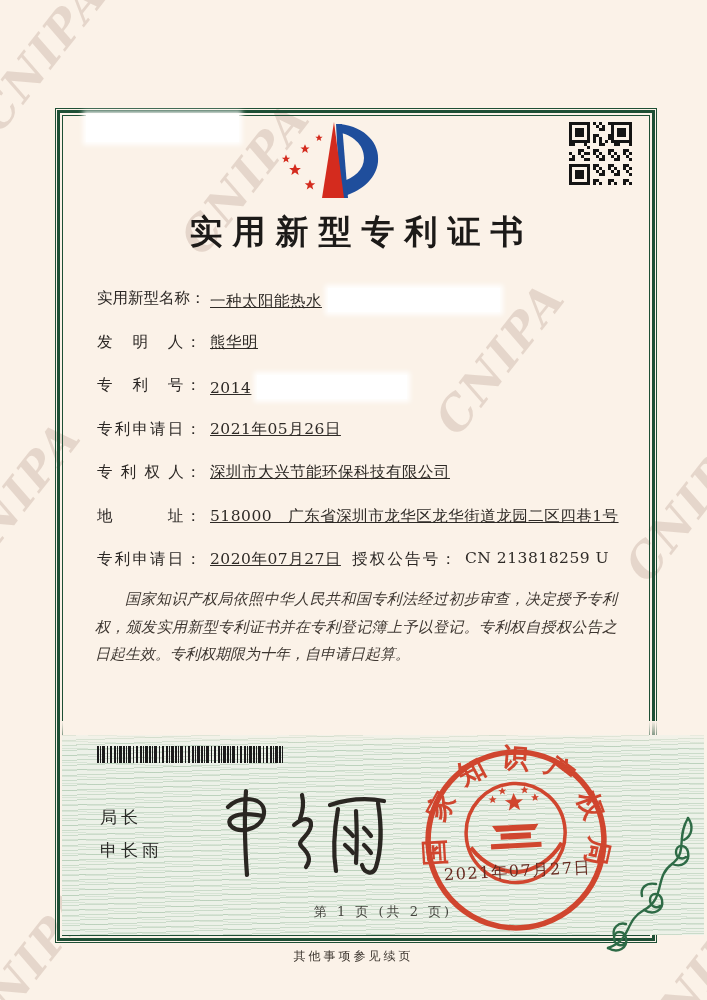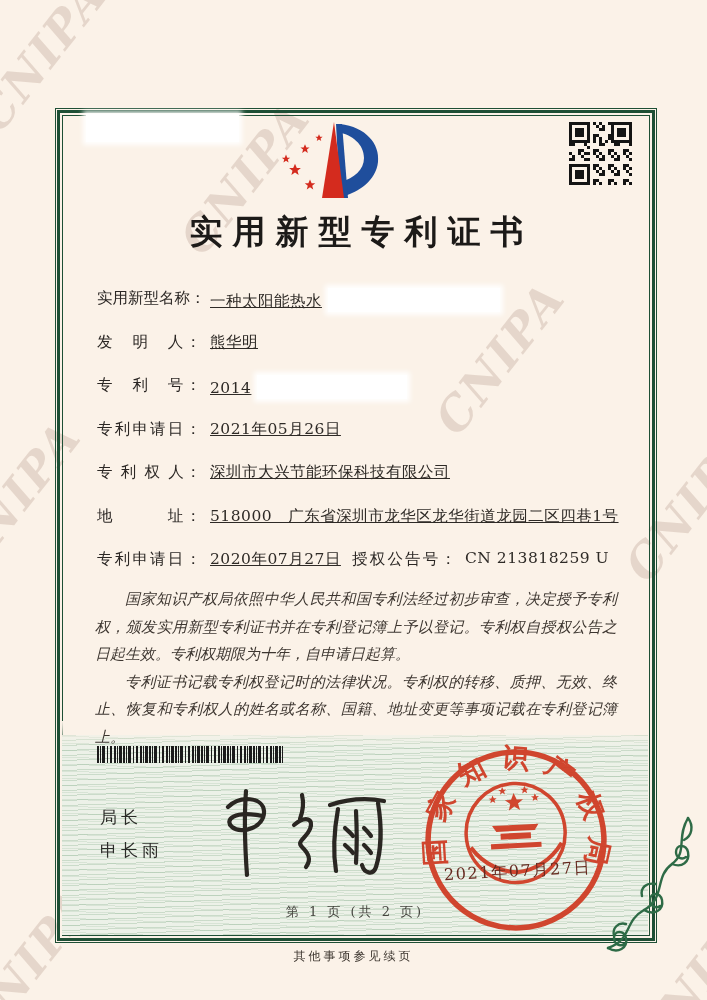--- a/index.html
+++ b/index.html
@@ -30,21 +30,21 @@
   .fval{margin-left:9px;letter-spacing:.5px;}
   .inline-redact{display:inline-block;background:#fff;box-shadow:0 0 5px 3px rgba(255,255,255,.95);
                  height:24px;vertical-align:-6px;margin-left:6px;}
   .pair2{position:absolute;left:255px;top:0;}
   
   .bodytext{position:absolute;left:95px;top:586px;width:522px;z-index:3;
             font-size:15px;line-height:1.84;color:#3d3630;font-style:italic;
             text-align:justify;}
   .bodytext p{margin:0;text-indent:2em;font-style:italic;}
   
-  .band{position:absolute;left:62px;top:735px;width:586px;height:200px;z-index:2;
+  .band{position:absolute;left:62px;top:735px;width:642px;height:200px;z-index:2;
         background-color:#ecf1e8;
         background-image:repeating-linear-gradient(178deg,rgba(124,168,130,.30) 0 1px,rgba(0,0,0,0) 1px 5px),
                          repeating-linear-gradient(182deg,rgba(124,168,130,.18) 0 1px,rgba(0,0,0,0) 1px 7px);}
   .band::before{content:"";position:absolute;left:0;top:-14px;width:100%;height:26px;
         background:linear-gradient(180deg,#fbf2e8 0%,rgba(251,242,232,0) 100%);}
   .barcode{position:absolute;left:35px;top:11px;width:190px;height:17px;}
   .signoff{position:absolute;left:38px;top:66px;font-size:17px;color:#2b2b28;
            letter-spacing:4px;line-height:33px;z-index:3;}
   .signature{position:absolute;left:156px;top:48px;width:170px;height:95px;z-index:3;}
   .pageno{position:absolute;left:0;bottom:14px;width:100%;text-align:center;
@@ -311,21 +311,20 @@
     <div class="frow">
       <span class="flabel">专利申请日：</span><span class="fval">2020年07月27日</span>
       <span class="pair2">
         <span class="flabel">授权公告号：</span><span class="fval">CN 213818259 U</span>
       </span>
     </div>
   </div>
 
   <div class="bodytext">
     <p>国家知识产权局依照中华人民共和国专利法经过初步审查，决定授予专利权，颁发实用新型专利证书并在专利登记簿上予以登记。专利权自授权公告之日起生效。专利权期限为十年，自申请日起算。</p>
-    <p>专利证书记载专利权登记时的法律状况。专利权的转移、质押、无效、终止、恢复和专利权人的姓名或名称、国籍、地址变更等事项记载在专利登记簿上。</p>
   </div>
 
   <div class="band">
     <svg class="barcode" viewBox="0 0 190 17">
         <rect x="0" y="0" width="2" height="17" fill="#1b1b1b"></rect>
         <rect x="3" y="0" width="1" height="17" fill="#1b1b1b"></rect>
         <rect x="5" y="0" width="3" height="17" fill="#1b1b1b"></rect>
         <rect x="10" y="0" width="1" height="17" fill="#1b1b1b"></rect>
         <rect x="13" y="0" width="2" height="17" fill="#1b1b1b"></rect>
         <rect x="17" y="0" width="2" height="17" fill="#1b1b1b"></rect>

